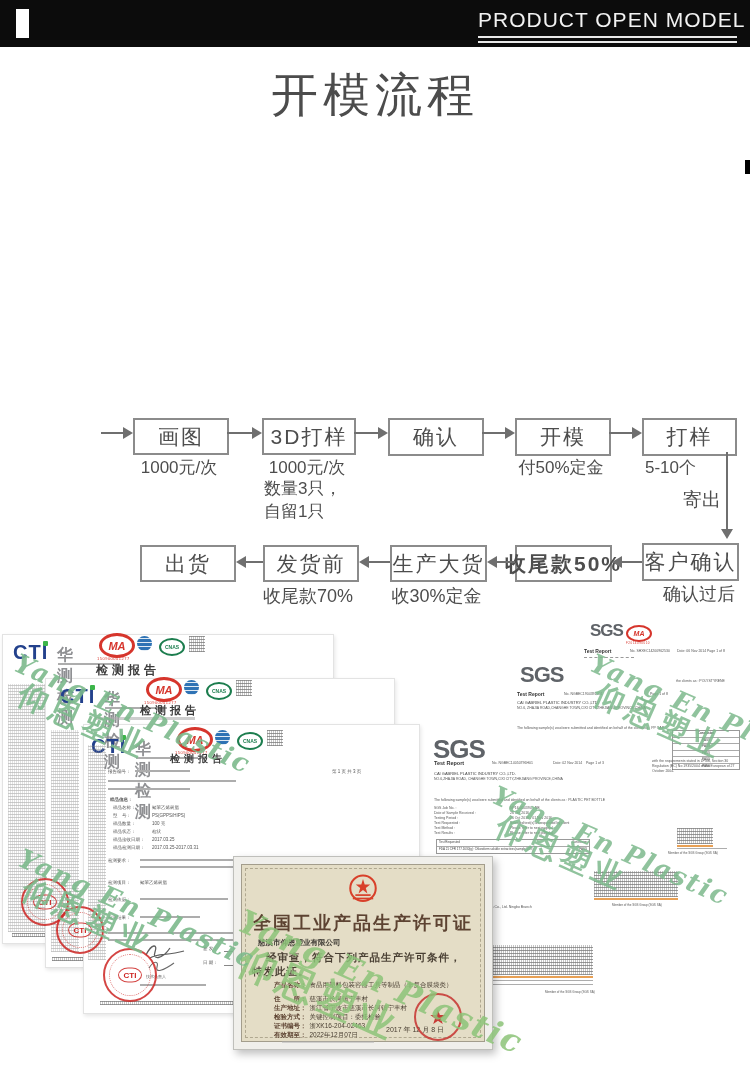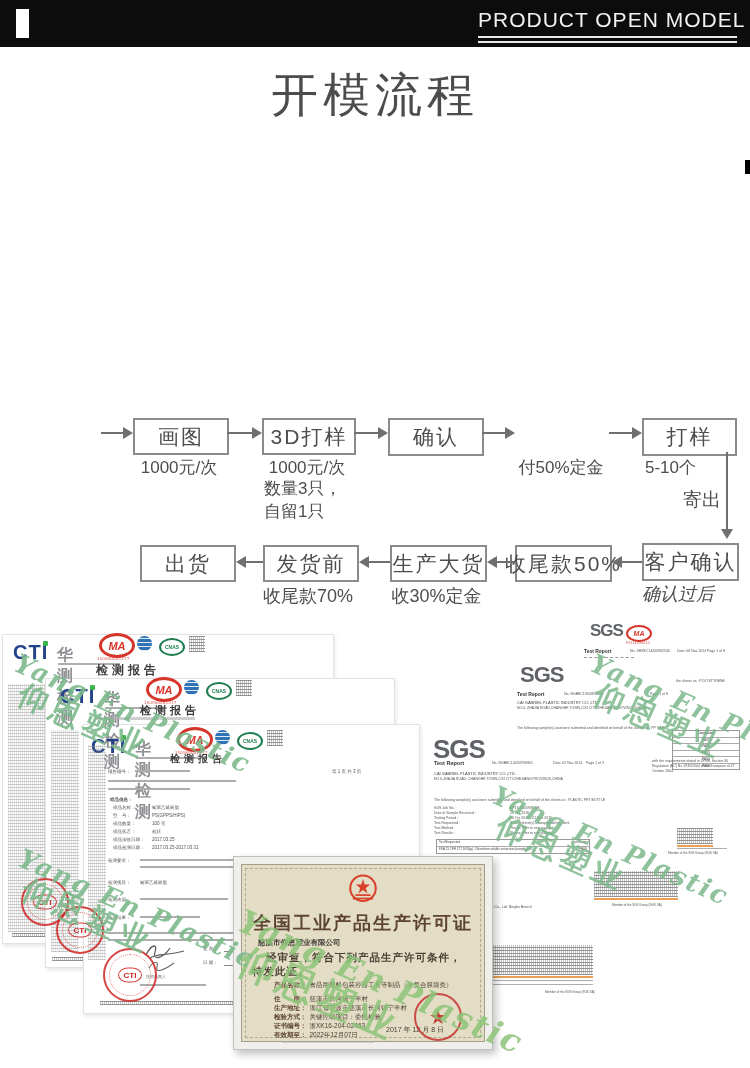--- a/index.html
+++ b/index.html
@@ -85,20 +85,21 @@
   <div class="abs hsub">PRODUCT OPEN MODEL</div>
   <div class="abs hline1"></div>
   <div class="abs hline2"></div>
   <div class="abs" style="left:745px;top:160px;width:5px;height:14px;background:#000;"></div>
 
   <div class="abs flowtitle">开模流程</div>
 
   <div class="abs box" style="left:133px;top:418px;width:92px;height:33px;">画图</div>
   <div class="abs box" style="left:262px;top:418px;width:90px;height:33px;">3D打样</div>
   <div class="abs box" style="left:388px;top:418px;width:92px;height:34px;">确认</div>
+  <div class="abs box" style="left:515px;top:418px;width:92px;height:34px;">开模</div>
   <div class="abs box" style="left:642px;top:418px;width:91px;height:34px;">打样</div>
 
   <div class="abs hl" style="left:101px;top:432px;width:22px;"></div>
   <div class="abs tri-r" style="left:123px;top:427px;"></div>
   <div class="abs hl" style="left:227px;top:432px;width:25px;"></div>
   <div class="abs tri-r" style="left:252px;top:427px;"></div>
   <div class="abs hl" style="left:354px;top:432px;width:24px;"></div>
   <div class="abs tri-r" style="left:378px;top:427px;"></div>
   <div class="abs hl" style="left:482px;top:432px;width:23px;"></div>
   <div class="abs tri-r" style="left:505px;top:427px;"></div>
@@ -112,35 +113,35 @@
   <div class="abs cap" style="left:515px;top:456px;width:92px;text-align:center;">付50%定金</div>
   <div class="abs cap" style="left:645px;top:456px;">5-10个</div>
 
   <div class="abs cap" style="left:683px;top:487px;font-size:19px;">寄出</div>
   <div class="abs vl" style="left:726px;top:452px;height:77px;"></div>
   <div class="abs tri-d" style="left:721px;top:529px;"></div>
 
   <div class="abs box" style="left:140px;top:545px;width:92px;height:33px;">出货</div>
   <div class="abs box" style="left:263px;top:545px;width:92px;height:33px;">发货前</div>
   <div class="abs box" style="left:390px;top:545px;width:93px;height:33px;">生产大货</div>
-  <div class="abs box" style="left:515px;top:545px;width:93px;height:33px;">收尾款50%</div>
+  <div class="abs box" style="left:515px;top:545px;width:93px;height:33px;font-weight:bold;">收尾款50%</div>
   <div class="abs box" style="left:642px;top:543px;width:93px;height:34px;">客户确认</div>
 
   <div class="abs tri-l" style="left:236px;top:556px;"></div>
   <div class="abs hl" style="left:246px;top:561px;width:17px;"></div>
   <div class="abs tri-l" style="left:359px;top:556px;"></div>
   <div class="abs hl" style="left:369px;top:561px;width:21px;"></div>
   <div class="abs tri-l" style="left:487px;top:556px;"></div>
   <div class="abs hl" style="left:497px;top:561px;width:18px;"></div>
   <div class="abs tri-l" style="left:612px;top:556px;"></div>
   <div class="abs hl" style="left:622px;top:561px;width:20px;"></div>
 
   <div class="abs cap" style="left:263px;top:584px;width:92px;font-size:18px;">收尾款70%</div>
   <div class="abs cap" style="left:390px;top:584px;width:93px;text-align:center;font-size:18px;">收30%定金</div>
-  <div class="abs cap" style="left:642px;top:582px;width:93px;text-align:left;font-size:18px;font-style:italic;">确认过后</div>
+  <div class="abs cap" style="left:642px;top:582px;width:93px;text-align:right;font-size:18px;">确认过后</div>
 
   <div class="abs page" style="left:2px;top:634px;width:330px;height:308px;z-index:1;"></div>
   <div class="abs page" style="left:45px;top:678px;width:348px;height:288px;z-index:2;"></div>
   <div class="abs page" style="left:83px;top:724px;width:335px;height:288px;z-index:3;"></div>
 
   <div class="abs" style="left:13px;top:641px;z-index:4;">
     <span class="cti-word">CTI</span>
     <div class="abs cti-dot" style="left:30px;top:0px;"></div>
     <span class="cti-brand" style="position:absolute;left:44px;top:4px;">华测检测</span>
     <div class="abs bar" style="left:45px;top:22px;width:62px;"></div>

